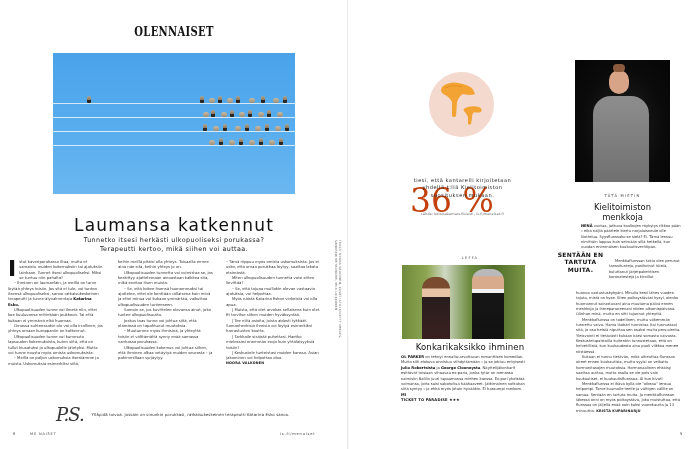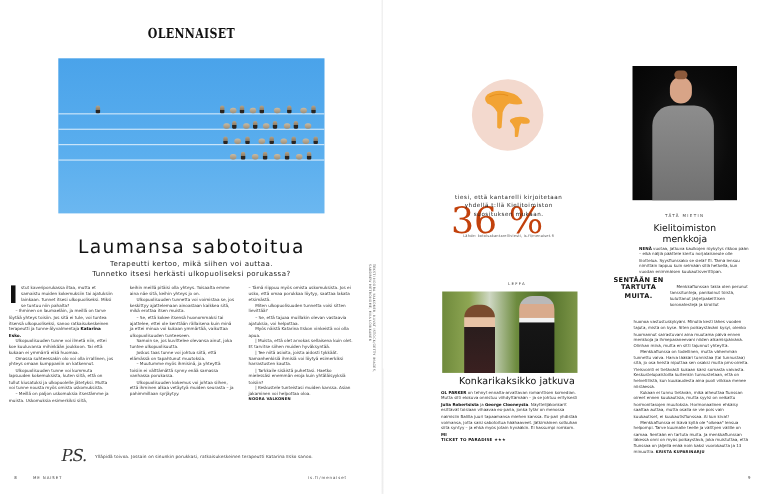--- a/index.html
+++ b/index.html
@@ -31,21 +31,21 @@
   .col3 { left: 226px; width: 95px; }
   .dropcap { float: left; font-size: 22px; line-height: 18px; font-weight: bold; margin: 1px 3px 0 0; font-family: "DejaVu Sans", sans-serif; color: #111; }
   .b { font-weight: bold; color: #111; }
   .byline { font-weight: bold; font-size: 3.4px; color: #111; letter-spacing: 0.2px; }
 
   .credit { position: absolute; left: 326px; top: 240px; width: 110px; height: 16px;
     transform-origin: 0 0; transform: rotate(90deg) translate(0, -16px);
     font-size: 2.9px; line-height: 4px; color: #666; letter-spacing: 0.3px; }
 
   .ps { position: absolute; left: 56px; top: 401px; height: 26px; display: flex; align-items: center; }
-  .ps-mark { font-family: "DejaVu Serif", serif; font-style: italic; font-size: 15px; color: #333; margin-right: 8px; letter-spacing: -1px; }
+  .ps-mark { font-family: "DejaVu Serif", serif; font-style: italic; font-size: 18px; color: #333; margin-right: 8px; letter-spacing: -1px; }
   .ps-text { font-size: 3.9px; color: #333; letter-spacing: 0.1px; }
 
   .folio { position: absolute; top: 432px; font-size: 3.6px; color: #444; letter-spacing: 0.8px; }
 
   
   .mushroom-circle { position: absolute; left: 429px; top: 72px; width: 65px; height: 65px; border-radius: 50%; background: #f3d9ce; }
   .stat { position: absolute; left: 410px; top: 138px; width: 105px; text-align: left;
     font-family: "DejaVu Serif", serif; font-size: 33px; line-height: 36px; color: #c2410c; letter-spacing: 0px; margin-top: 45px; }
   .stat-text { position: absolute; left: 405px; top: 177px; width: 115px; text-align: center; font-size: 5.1px; line-height: 7.4px; letter-spacing: 0.5px; color: #222; }
   .stat-source { position: absolute; left: 405px; top: 212px; width: 115px; text-align: center; font-size: 3.2px; line-height: 4.3px; color: #555; letter-spacing: 0.2px; }
@@ -108,24 +108,24 @@
       <div class="bird w" style="left: 156px; top: 87px;"></div>
       <div class="bird" style="left: 166px; top: 85px;"></div>
       <div class="bird w" style="left: 176px; top: 87px;"></div>
       <div class="bird" style="left: 186px; top: 85px;"></div>
       <div class="bird w" style="left: 196px; top: 87px;"></div>
       <div class="bird" style="left: 206px; top: 85px;"></div>
       <div class="bird w" style="left: 216px; top: 87px;"></div>
       <div class="bird" style="left: 226px; top: 85px;"></div>
     </div>
 
-  <div class="headline">Laumansa sabotoitua</div>
+  <div class="headline">Laumansa katkennut</div>
   <div class="standfirst">
+    <div>Tunnetko itsesi herkästi ulkopuoliseksi porukassa?</div>
     <div>Terapeutti kertoo, mikä siihen voi auttaa.</div>
-    <div>Tunnetko itsesi herkästi ulkopuoliseksi porukassa?</div>
   </div>
 
   <div class="col col1">
     <p><span class="dropcap">I</span><span>stut kaveriporukassa iltaa, mutta et samaistu muiden kokemuksiin tai ajatuksiin lainkaan. Tunnet itsesi ulkopuoliseksi. Miksi se tuntuu niin pahalta?</span></p>
     <p style="text-indent:6px"><span>– Ihminen on laumaeläin, ja meillä on tarve löytää yhteys toisiin. Jos sitä ei tule, voi tuntea itsensä ulkopuoliseksi, sanoo ratkaisukeskeinen terapeutti ja tunne-älyvalmentaja </span><span class="b">Katarina Esko.</span></p>
     <p style="text-indent:6px">Ulkopuolisuuden tunne voi ilmetä niin, ettei koe kuuluvansa mihinkään joukkoon. Tai että kukaan ei ymmärrä eikä huomaa.</p>
     <p style="text-indent:6px">Omassa suhteessakin olo voi olla irrallinen, jos yhteys omaan kumppaniin on katkennut.</p>
     <p style="text-indent:6px">Ulkopuolisuuden tunne voi kummuta lapsuuden kokemuksista, kuten siitä, että on tullut kiusatuksi ja ulkopuolelle jätetyksi. Mutta voi tunne nousta myös omista uskomuksista.</p>
     <p style="text-indent:6px">– Meillä on paljon uskomuksia itsestämme ja muista. Uskomuksia esimerkiksi siitä,</p>
   </div>
@@ -177,21 +177,21 @@
 </div>
 <div class="stat">36 %</div>
 <div class="stat-text">tiesi, että kantarelli kirjoitetaan yhdellä t:llä Kielitoimiston suosituksen mukaan.</div>
 <div class="stat-source">Lähde: kotoisakantarelliviesti, is.fi/menaiset.fi</div>
 
 <div class="leffa-kicker">LEFFA</div>
 <div class="leffa-photo">
   <div style="position:absolute;left:20px;top:12px;width:28px;height:62px;border-radius:12px 12px 0 0;background:linear-gradient(180deg,#7a4b2e 0%,#7a4b2e 18%,#e8c3a6 19%,#e8c3a6 32%,#2a1d1d 33%,#3a2020 100%);"></div>
   <div style="position:absolute;left:70px;top:4px;width:32px;height:70px;border-radius:12px 12px 0 0;background:linear-gradient(180deg,#b9b9b9 0%,#b9b9b9 10%,#d9ab8d 11%,#d9ab8d 28%,#f2f2f2 29%,#f2f2f2 34%,#161616 35%,#111 100%);"></div>
 </div>
-<div class="leffa-title">Konkarikaksikko jatkuva</div>
+<div class="leffa-title">Konkarikaksikko ihminen</div>
 <div class="leffa-body">
   <span class="b">OL PARKER</span><span> on tehnyt ennalta-arvattavan romanttisen komedian. Mutta silti elokuva onnistuu viihdyttämään – ja se johtuu erityisesti </span><span class="b">Julia Robertsista</span><span> ja </span><span class="b">George Clooneysta</span><span>. Näyttelijäkonkarit esittävät toisiaan vihaavaa ex-paria, jonka tytär on menossa naimisiin Balilla juuri tapaamansa miehen kanssa. Ex-pari yhdistää voimansa, jotta saisi sabotoitua häähaaveet. Jätkimäinen sotkuhan siitä syntyy – ja ehkä myös jotain hyvääkin. Ei hassumpi romkom.</span> <span class="b">MI</span>
   <div class="leffa-rating">TICKET TO PARADISE ★★★</div>
 </div>
 
 <div class="portrait">
   <div style="position:absolute;left:34px;top:10px;width:20px;height:24px;border-radius:10px;background:#d8a487;"></div>
   <div style="position:absolute;left:38px;top:4px;width:12px;height:8px;border-radius:6px;background:#8c5a3c;"></div>
   <div style="position:absolute;left:18px;top:36px;width:56px;height:90px;border-radius:18px 18px 0 0;background:linear-gradient(180deg,#8d8d8d,#6f6f6f);"></div>
 </div>

